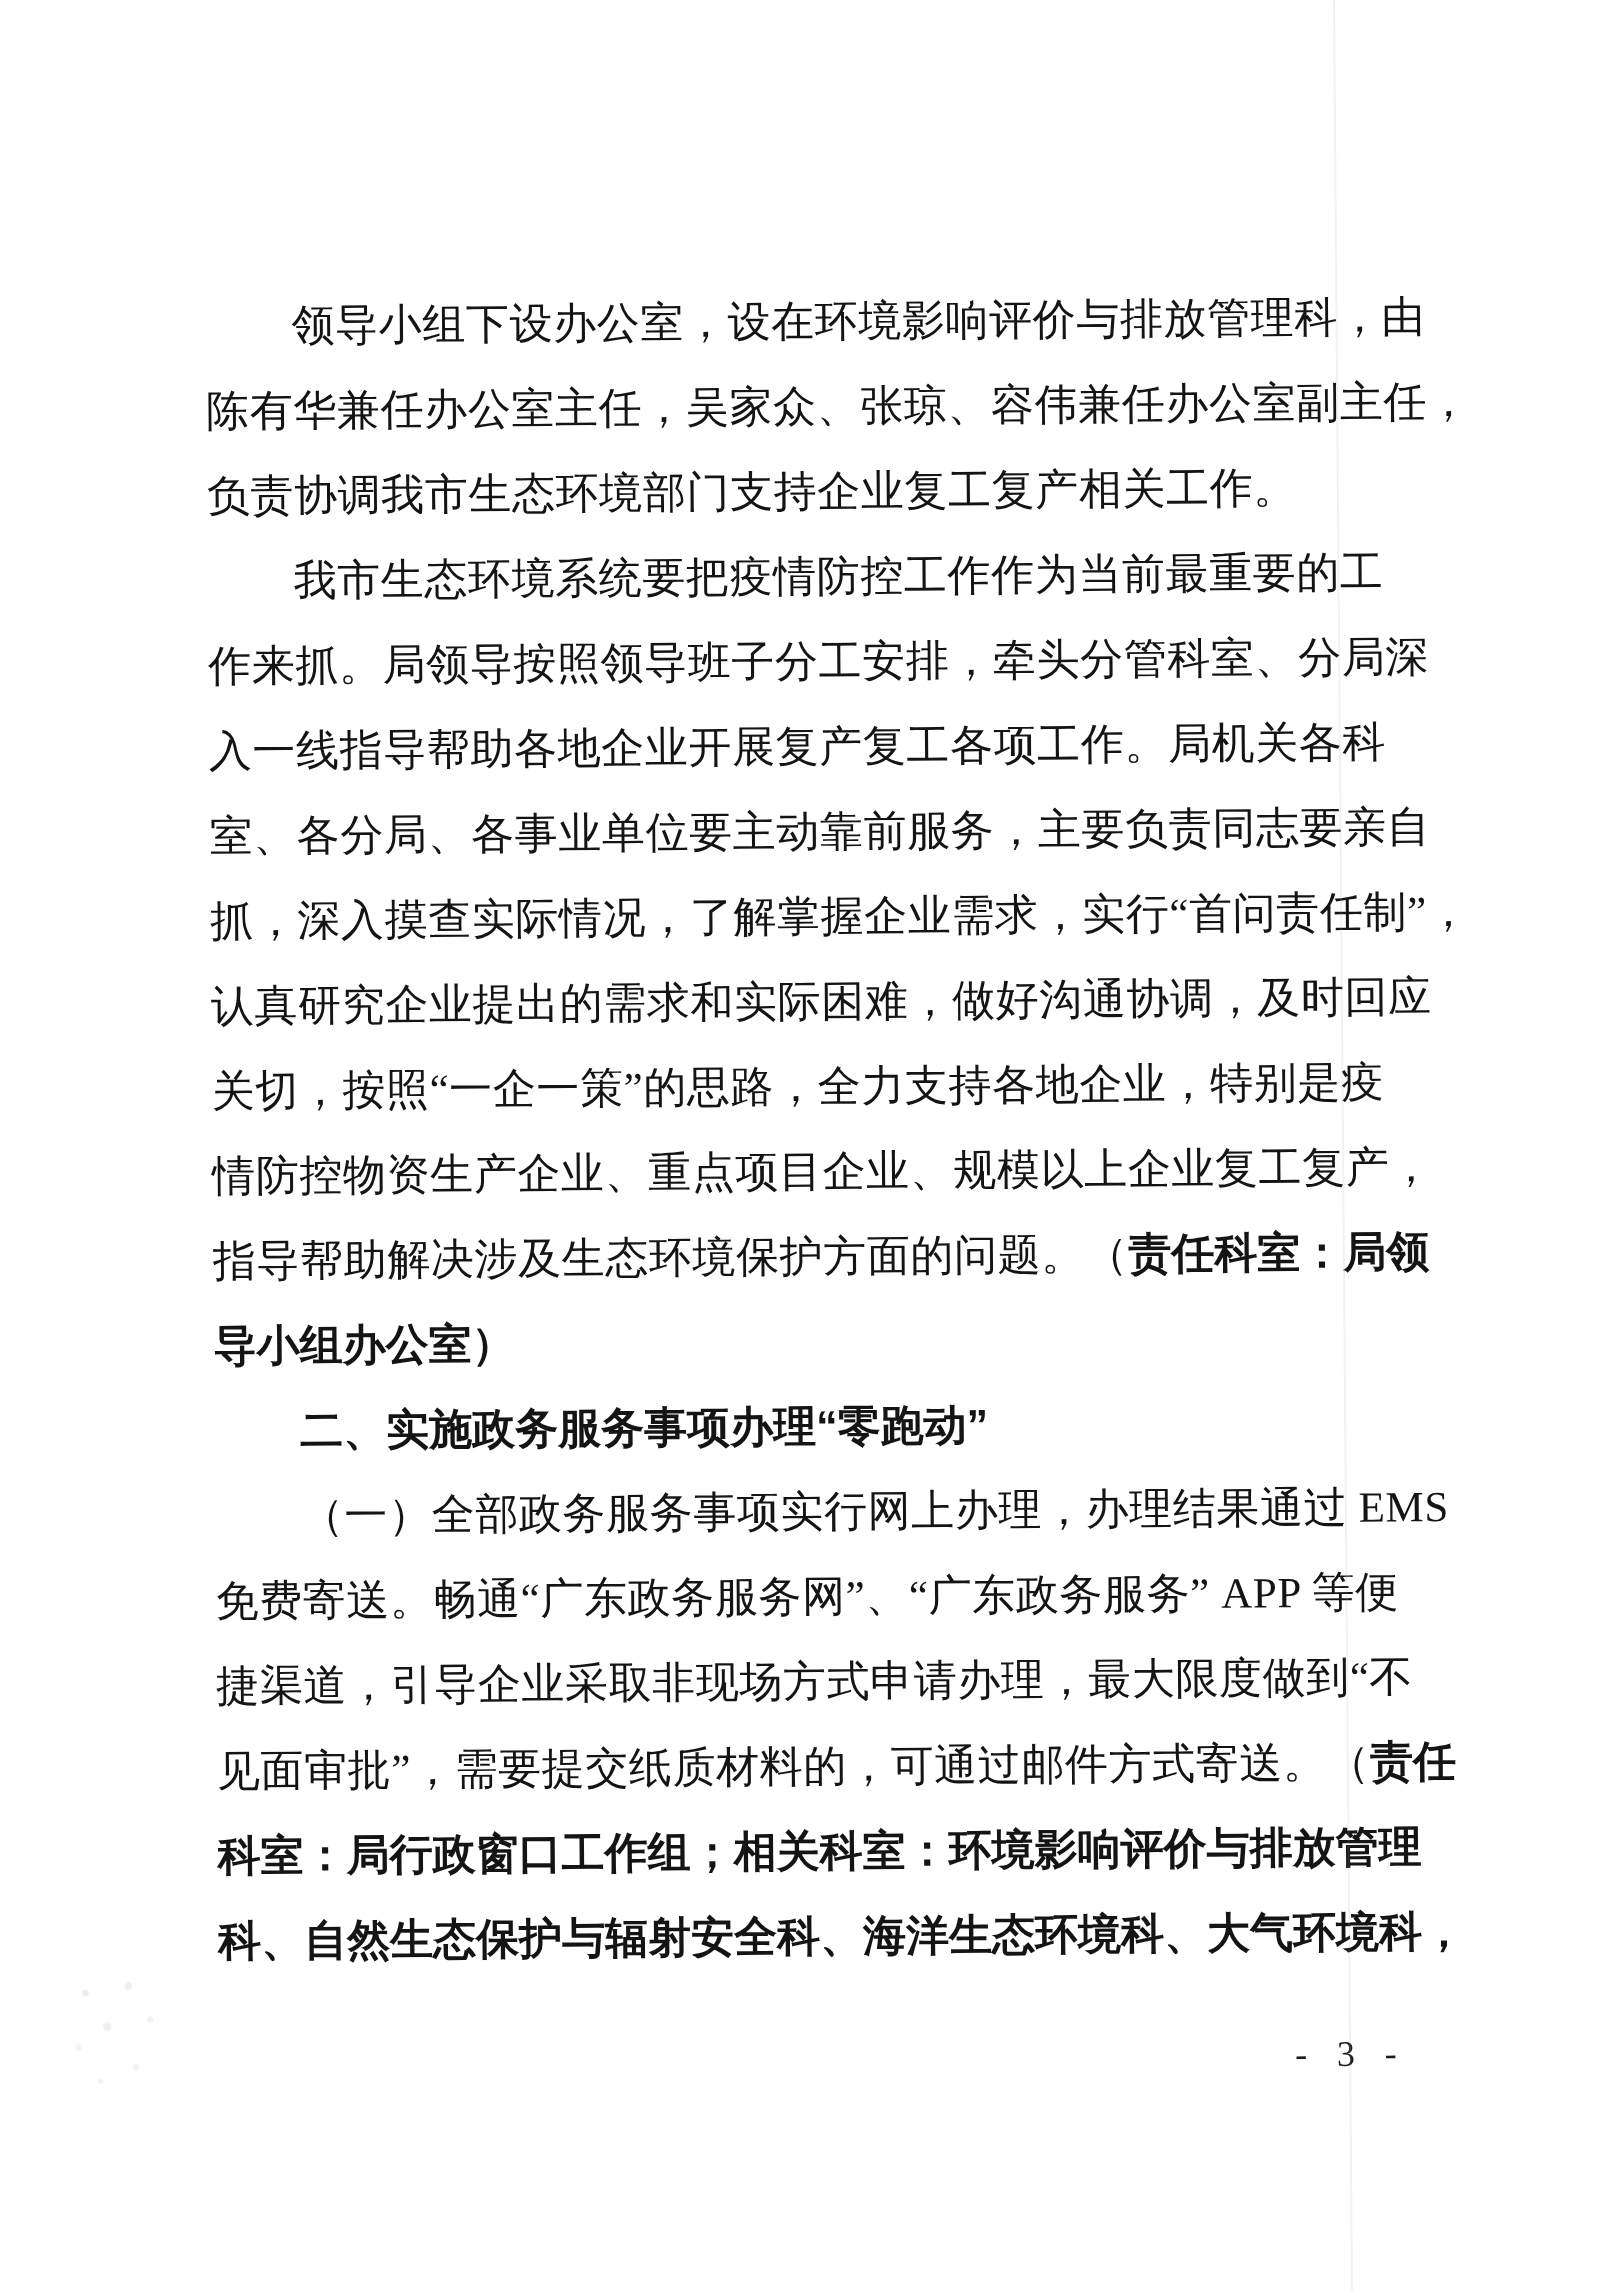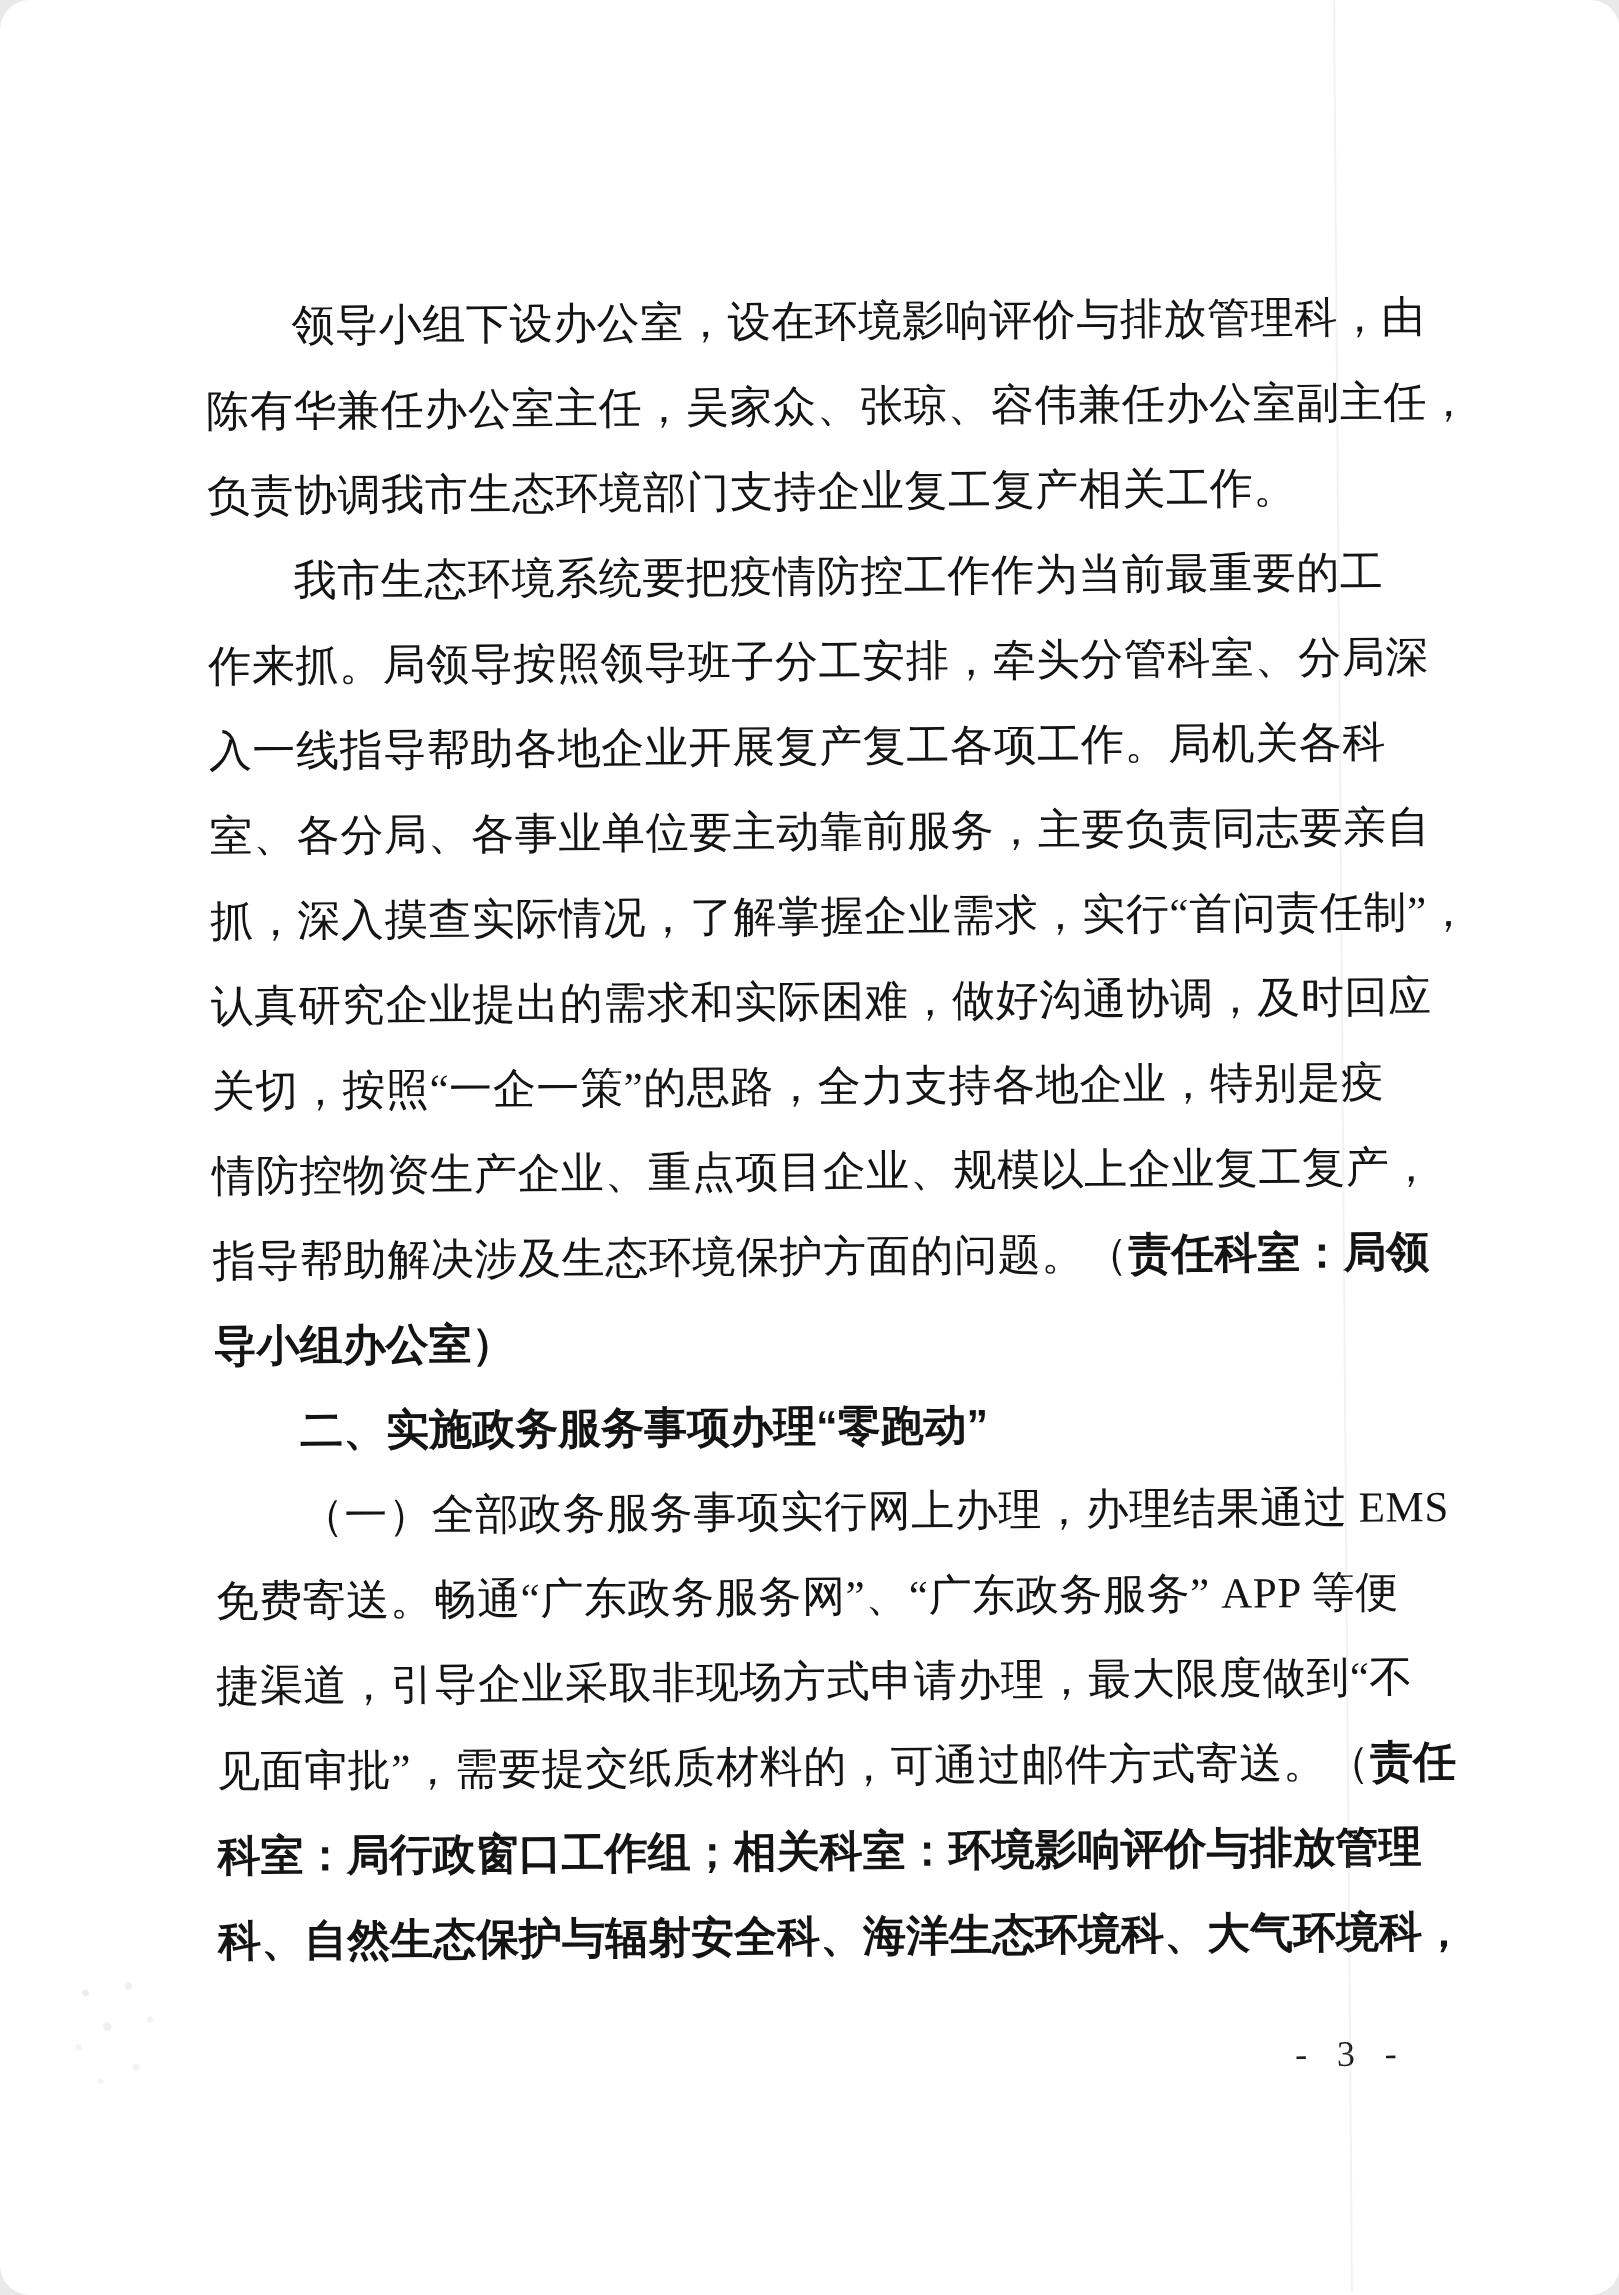--- a/index.html
+++ b/index.html
@@ -4,21 +4,20 @@
 <style>
   html,body{margin:0;padding:0;background:#e9e9e9;}
   .page{
     position:relative;
     width:1620px;height:2295px;
     margin:0 auto;
     background:#ffffff;
     overflow:hidden;
     font-family:"Liberation Serif","DejaVu Serif",serif;
     color:#141414;
-    border-radius:30px;
   }
   
   .scan{
     position:absolute;inset:0;
     transform:rotate(-0.45deg);
     transform-origin:50% 50%;
   }
   .doc{
     position:absolute;
     left:212px;top:279px;width:1219px;

